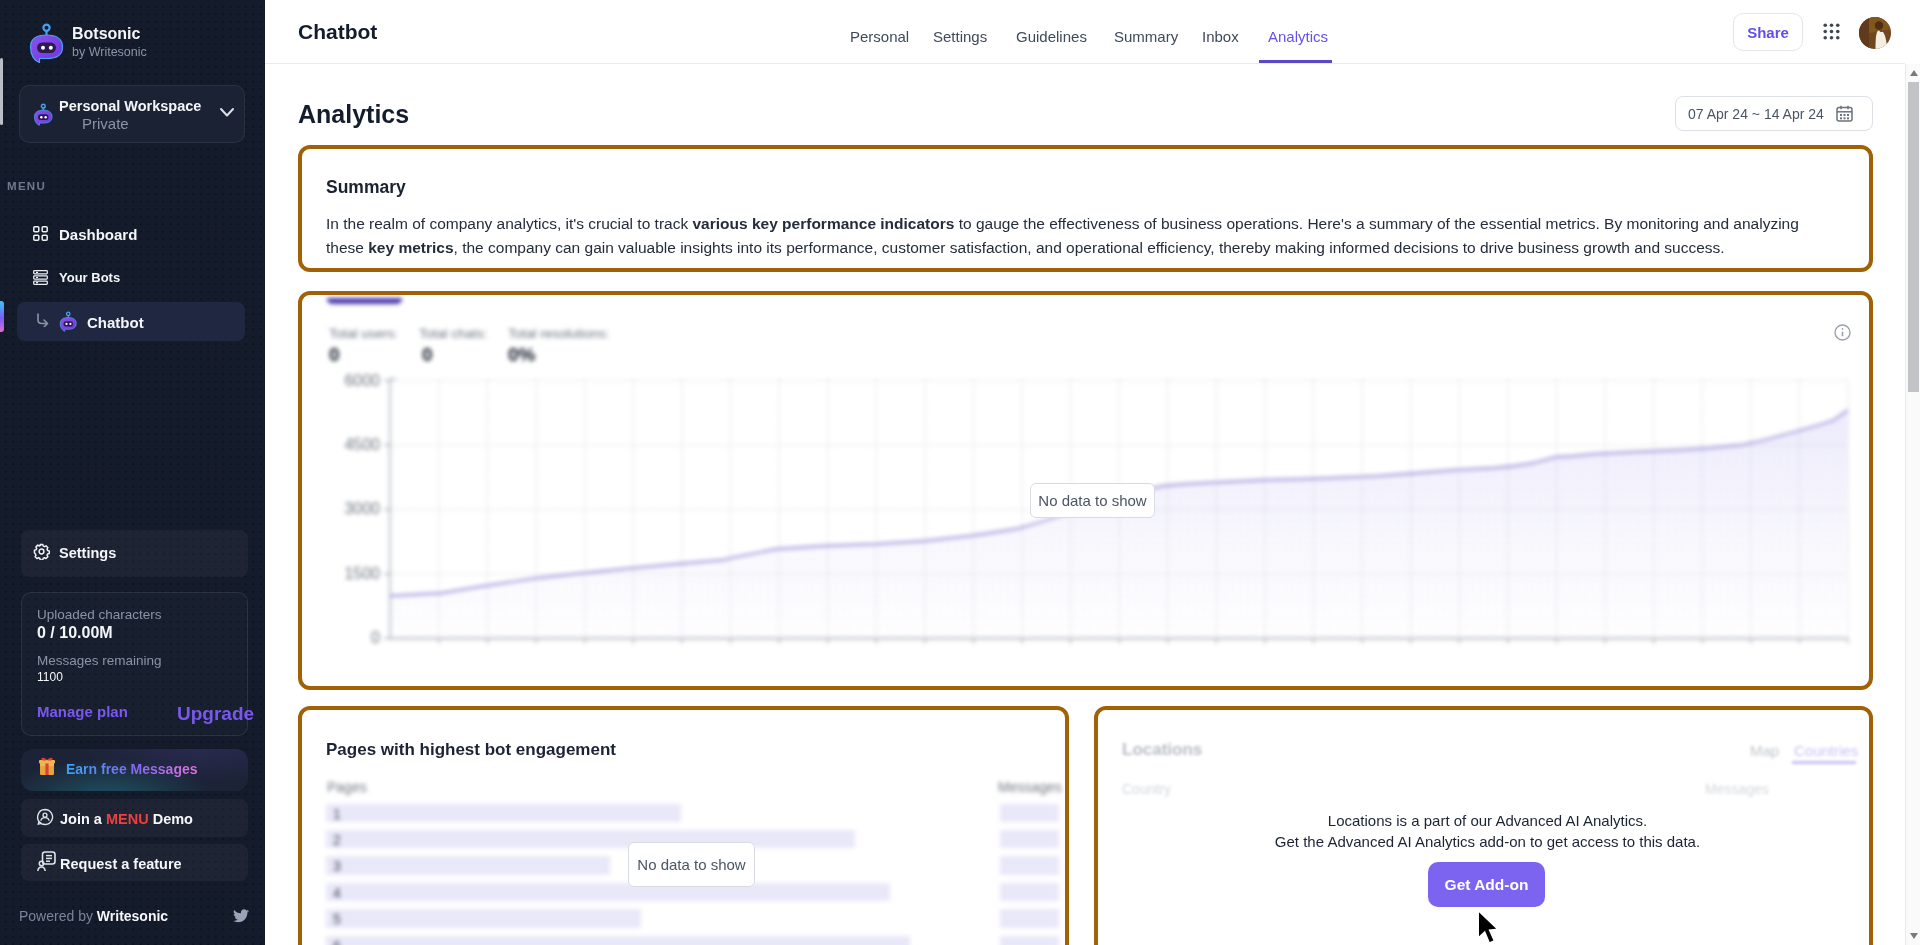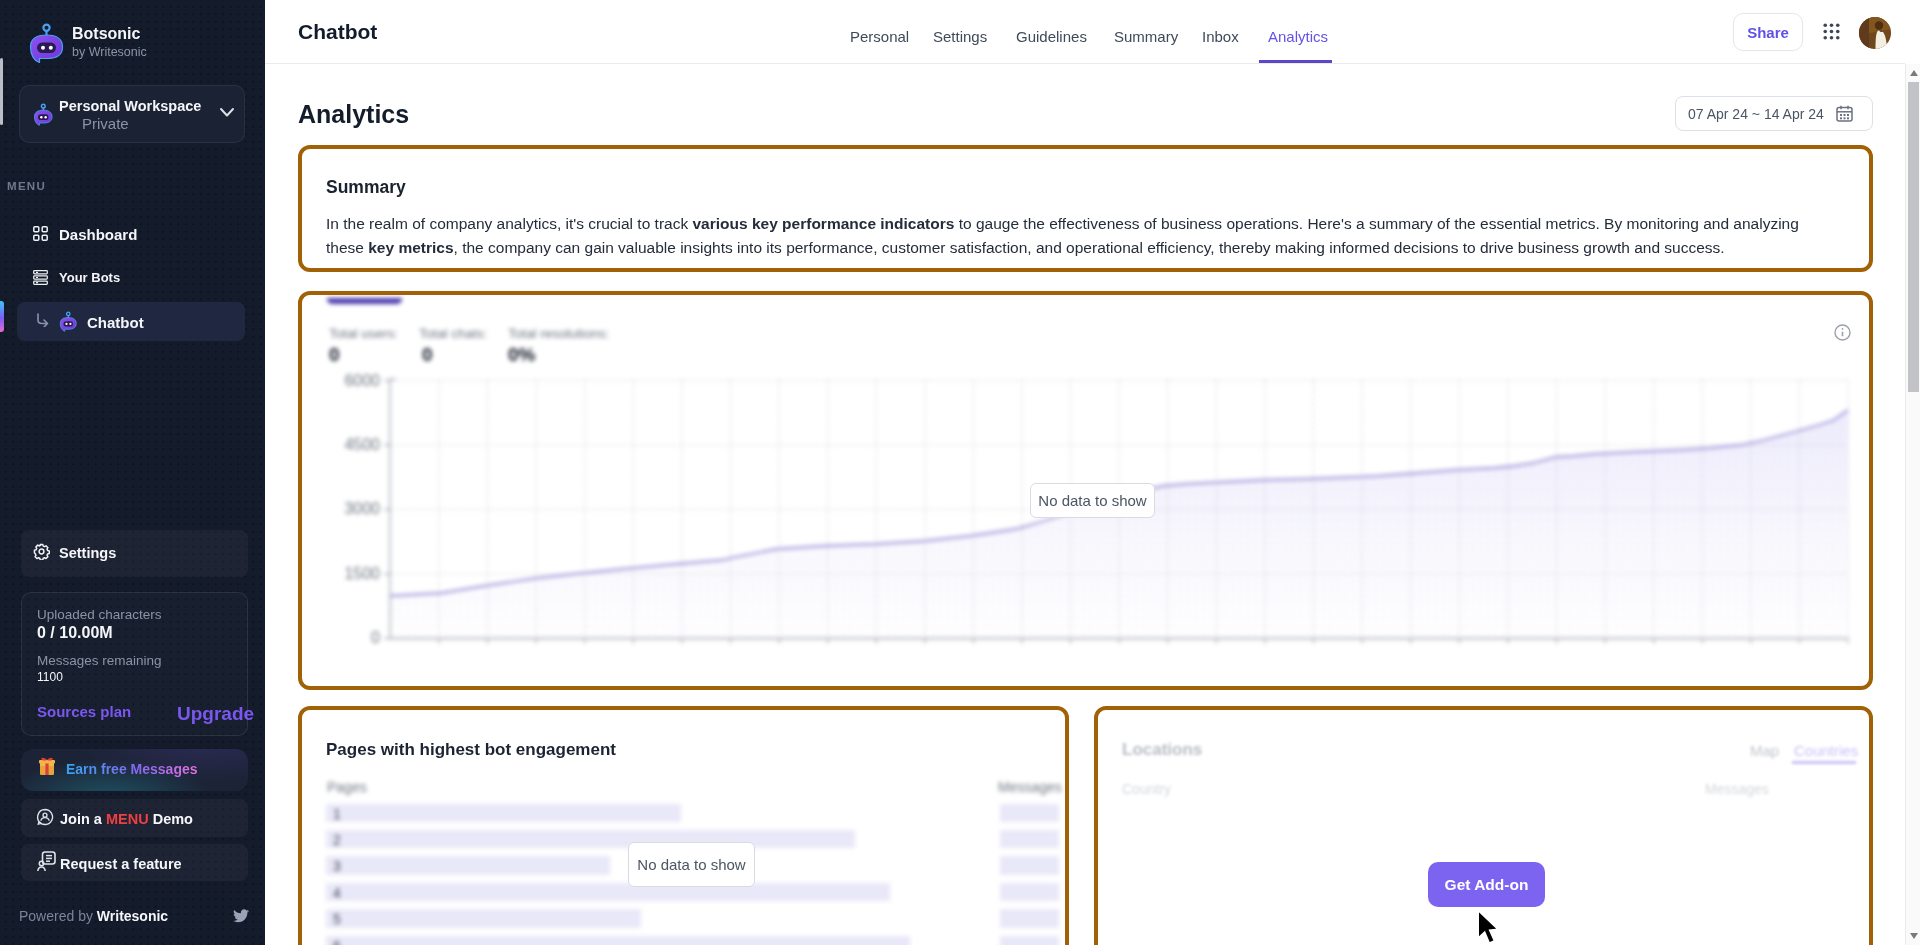--- a/index.html
+++ b/index.html
@@ -112,21 +112,21 @@
       <path fill="none" stroke="#f0f2f6" stroke-width="2.1" stroke-linejoin="round" d="M10.2 2 h3.6 l.6 2.4 1.9.8 2.1-1.2 2.6 2.6-1.2 2.1.8 1.9 2.4.6 v3.6 l-2.4.6-.8 1.9 1.2 2.1-2.6 2.6-2.1-1.2-1.9.8-.6 2.4 h-3.6 l-.6-2.4-1.9-.8-2.1 1.2-2.6-2.6 1.2-2.1-.8-1.9L2 13.8 v-3.6 l2.4-.6.8-1.9L4 5.6 6.6 3 l2.1 1.2 1.9-.8z"></path>
       <circle cx="12" cy="12" r="3.4" fill="none" stroke="#f0f2f6" stroke-width="2.1"></circle>
     </svg>
   <div class="abs white" style="left:59px;top:545px;font-size:14.5px;font-weight:bold;">Settings</div>
 
   <div class="sb-box" style="left:21px;top:592px;width:227px;height:144px;background:rgba(255,255,255,0.02);border:1px solid rgba(255,255,255,0.09);"></div>
   <div class="abs gray" style="left:37px;top:607px;font-size:13.5px;">Uploaded characters</div>
   <div class="abs white" style="left:37px;top:624px;font-size:16px;font-weight:bold;">0 / 10.00M</div>
   <div class="abs gray" style="left:37px;top:653px;font-size:13.5px;">Messages remaining</div>
   <div class="abs white" style="left:37px;top:670px;font-size:12px;font-weight:normal;">1100</div>
-  <div class="abs purple-link" style="left:37px;top:703px;font-size:15px;">Sources plan</div>
+  <div class="abs purple-link" style="left:37px;top:703px;font-size:15px;">Manage plan</div>
   <div class="abs purple-link" style="left:177px;top:703px;font-size:19px;">Upgrade</div>
 
   <div class="abs" style="left:21px;top:749px;width:227px;height:42px;border-radius:12px;background:
       radial-gradient(ellipse 150px 55px at 38% 115%, rgba(32,176,188,0.32), transparent 70%),
       radial-gradient(ellipse 180px 60px at 80% -20%, rgba(96,70,190,0.22), transparent 70%),
       #1c2336;"></div>
   <svg class="abs" style="left:38px;top:756px;" width="18" height="20" viewBox="0 0 18 20">
     <rect x="2" y="7" width="14" height="12" rx="1.2" fill="#e8a33d"></rect>
     <rect x="2" y="7" width="14" height="3" fill="#f2b64f"></rect>
     <rect x="7.4" y="7" width="3.2" height="12" fill="#d8403a"></rect>
@@ -372,20 +372,21 @@
 
     <div class="card" style="left:829px;top:706px;width:779px;height:300px;">
       <div class="abs" style="filter:blur(1.8px);opacity:0.42;left:0;top:0;width:779px;height:100px;">
         <div class="abs" style="left:24px;top:30px;font-size:17px;font-weight:bold;color:#555e6e;">Locations</div>
         <div class="abs" style="left:652px;top:32px;font-size:15px;color:#6a7383;">Map</div>
         <div class="abs" style="left:696px;top:32px;font-size:15px;color:#7b68ee;">Countries</div>
         <div class="abs" style="left:694px;top:51px;width:64px;height:2.5px;background:#7b68ee;"></div>
         <div class="abs" style="left:24px;top:71px;font-size:14px;color:#9aa1ae;">Country</div>
         <div class="abs" style="left:607px;top:71px;font-size:14px;color:#9aa1ae;">Messages</div>
       </div>
+      <div class="abs" style="left:0;top:100px;width:779px;text-align:center;font-size:15px;color:#1c2433;line-height:21px;">Locations is a part of our Advanced AI Analytics.<br>Get the Advanced AI Analytics add-on to get access to this data.</div>
       <div class="abs" style="left:330px;top:152px;width:117px;height:45px;background:#7c64f0;border-radius:10px;display:flex;align-items:center;justify-content:center;font-size:15.5px;font-weight:bold;color:#fff;">Get Add-on</div>
       <svg class="abs" style="left:377px;top:198px;" width="26" height="40" viewBox="0 0 26 40">
         <path d="M3 2 L3 30.5 L9.6 24.4 L14.2 35.3 L19.7 32.9 L15 22.3 L23.5 21.6 Z" fill="#000" stroke="#fff" stroke-width="2"></path>
       </svg>
     </div>
   </div>
 
 </div>
 <div id="scrollbar">
   <svg class="abs" style="left:4px;top:6px;" width="8" height="6" viewBox="0 0 8 6">

